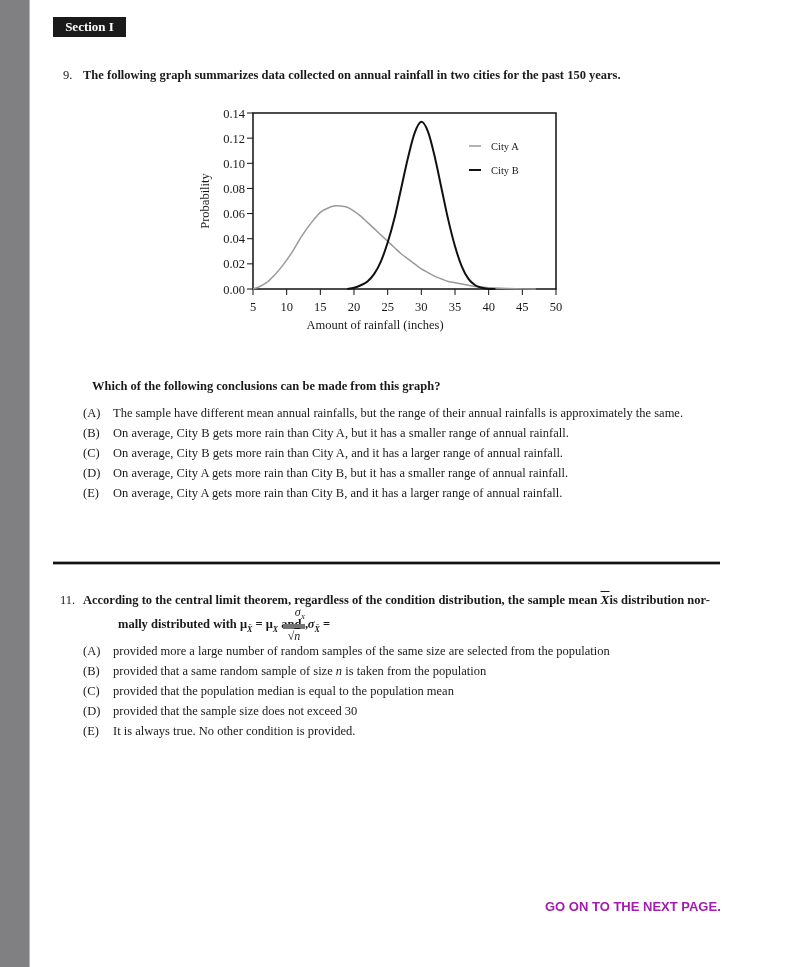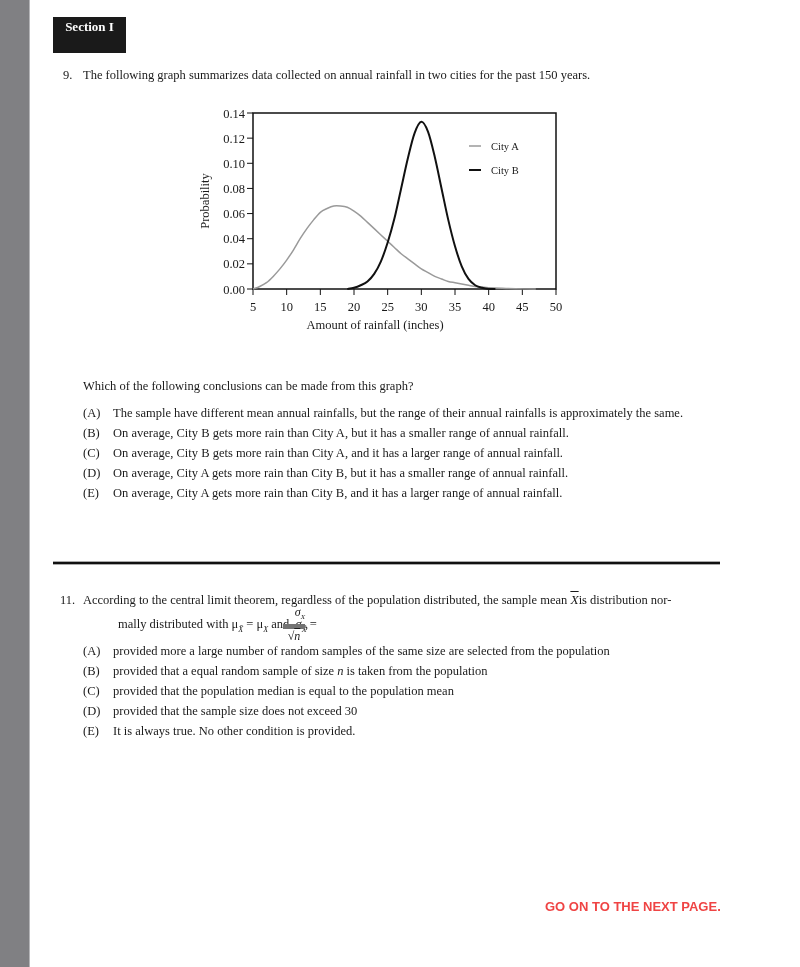--- a/index.html
+++ b/index.html
@@ -8,39 +8,39 @@
     background: #ffffff;
     font-family: "Liberation Serif", "DejaVu Serif", serif;
     color: #1a1a1a;
   }
   .left-bar {
     position: absolute; left: 0; top: 0; width: 29px; height: 967px;
     background: #808083;
     border-right: 1px solid #b5b5b8;
   }
   .section-badge {
-    position: absolute; left: 53px; top: 17px; width: 73px; height: 36px;
+    position: absolute; left: 53px; top: 17px; width: 73px; height: 20px;
     background: #1a1a1a; color: #fff;
     font-family: "Liberation Serif", serif; font-weight: bold; font-size: 13px;
     line-height: 20px; text-align: center;
   }
-  .q-text { position: absolute; font-size: 12.5px; line-height: 16px; white-space: nowrap; }
+  .q-text { position: absolute; font-size: 12.5px; line-height: 16px; white-space: nowrap; font-weight: bold; }
   .q-num { position: absolute; font-size: 12.5px; line-height: 16px; }
   .choice { position: absolute; font-size: 12.5px; line-height: 16px; white-space: nowrap; }
   .choice .letter { position: absolute; left: 0; }
   .choice .txt { position: absolute; left: 30px; }
   .divider {
     position: absolute; left: 53px; top: 562px; width: 667px; height: 2px;
     background: #111;
     box-shadow: 0 -1px 0 #aaa, 0 1px 0 #aaa;
   }
   .footer {
     position: absolute; left: 545px; top: 899px;
     font-family: "Liberation Sans", sans-serif; font-weight: bold; font-size: 13px;
-    color: #ef4444;
+    color: #a21caf;
     text-align: right;
   }
   svg text { font-family: "Liberation Serif", serif; fill: #1a1a1a; }
   .math-i { font-style: italic; }
   .frac { position: absolute; font-size: 12px; }
 </style>
 </head>
 <body>
 
 <div class="left-bar"></div>
@@ -96,21 +96,21 @@
   <g>
     <line x1="469" y1="146" x2="481" y2="146" stroke="#9a9a9a" stroke-width="1.5"></line>
     <text x="491" y="150" font-size="10.5">City A</text>
     <line x1="469" y1="170" x2="481" y2="170" stroke="#111" stroke-width="2"></line>
     <text x="491" y="174" font-size="10.5">City B</text>
   </g>
   <text x="0" y="0" font-size="12.5" text-anchor="middle" transform="translate(209,201) rotate(-90)">Probability</text>
   <text x="375" y="329" font-size="12.5" text-anchor="middle">Amount of rainfall (inches)</text>
 </svg>
 
-<div class="q-text" style="left:83px; top:378px;">Which of the following conclusions can be made from this graph?</div>
+<div class="q-text" style="left:92px; top:378px;">Which of the following conclusions can be made from this graph?</div>
 
 <div id="q9-choices">
     <div class="choice" style="left: 83px; top: 405px;">
       <span class="letter">(A)</span>
       <span class="txt">The sample have different mean annual rainfalls, but the range of their annual rainfalls is approximately the same.</span>
     </div>
     <div class="choice" style="left: 83px; top: 425px;">
       <span class="letter">(B)</span>
       <span class="txt">On average, City B gets more rain than City A, but it has a smaller range of annual rainfall.</span>
     </div>
@@ -125,21 +125,21 @@
     <div class="choice" style="left: 83px; top: 485px;">
       <span class="letter">(E)</span>
       <span class="txt">On average, City A gets more rain than City B, and it has a larger range of annual rainfall.</span>
     </div>
   </div>
 
 <div class="divider"></div>
 
 <div class="q-num" style="left:60px; top:592px;">11.</div>
 <div class="q-text" style="left:83px; top:592px;">
-  <span>According to the central limit theorem, regardless of the population distributed, the sample mean</span>
+  <span>According to the central limit theorem, regardless of the condition distribution, the sample mean</span>
   <span class="math-i" style="text-decoration: overline; font-size:13.5px;">X</span><span>is distribution nor-</span>
 </div>
 <div class="q-text" style="left:88px; top:616px;margin-left:30px;">
   <span>mally distributed with</span>
   <span><span>μ</span><sub style="font-size:8px;" class="math-i">X̄</sub></span> = <span><span>μ</span><sub style="font-size:8px;" class="math-i">X</sub></span>
   <span>and</span>
   &nbsp;<span class="math-i"><span>σ</span><sub style="font-size:8px;">X̄</sub></span> =
 </div>
 <div class="frac" style="left:283px; top:606px; width:22px; text-align:center;">
   <div class="math-i" style="border-bottom:5px solid #737373; line-height:13px;text-align:right;"><span>σ</span><sub style="font-size:7px;">X</sub></div>
@@ -147,21 +147,21 @@
 </div>
 <div class="q-text" style="left:305px; top:616px;">,</div>
 
 <div id="q10-choices">
     <div class="choice" style="left: 83px; top: 643px;">
       <span class="letter">(A)</span>
       <span class="txt">provided more a large number of random samples of the same size are selected from the population</span>
     </div>
     <div class="choice" style="left: 83px; top: 663px;">
       <span class="letter">(B)</span>
-      <span class="txt"><span>provided that a equal random sample of size </span><i>n</i><span> is taken from the population</span></span>
+      <span class="txt"><span>provided that a same random sample of size </span><i>n</i><span> is taken from the population</span></span>
     </div>
     <div class="choice" style="left: 83px; top: 683px;">
       <span class="letter">(C)</span>
       <span class="txt">provided that the population median is equal to the population mean</span>
     </div>
     <div class="choice" style="left: 83px; top: 703px;">
       <span class="letter">(D)</span>
       <span class="txt">provided that the sample size does not exceed 30</span>
     </div>
     <div class="choice" style="left: 83px; top: 723px;">

